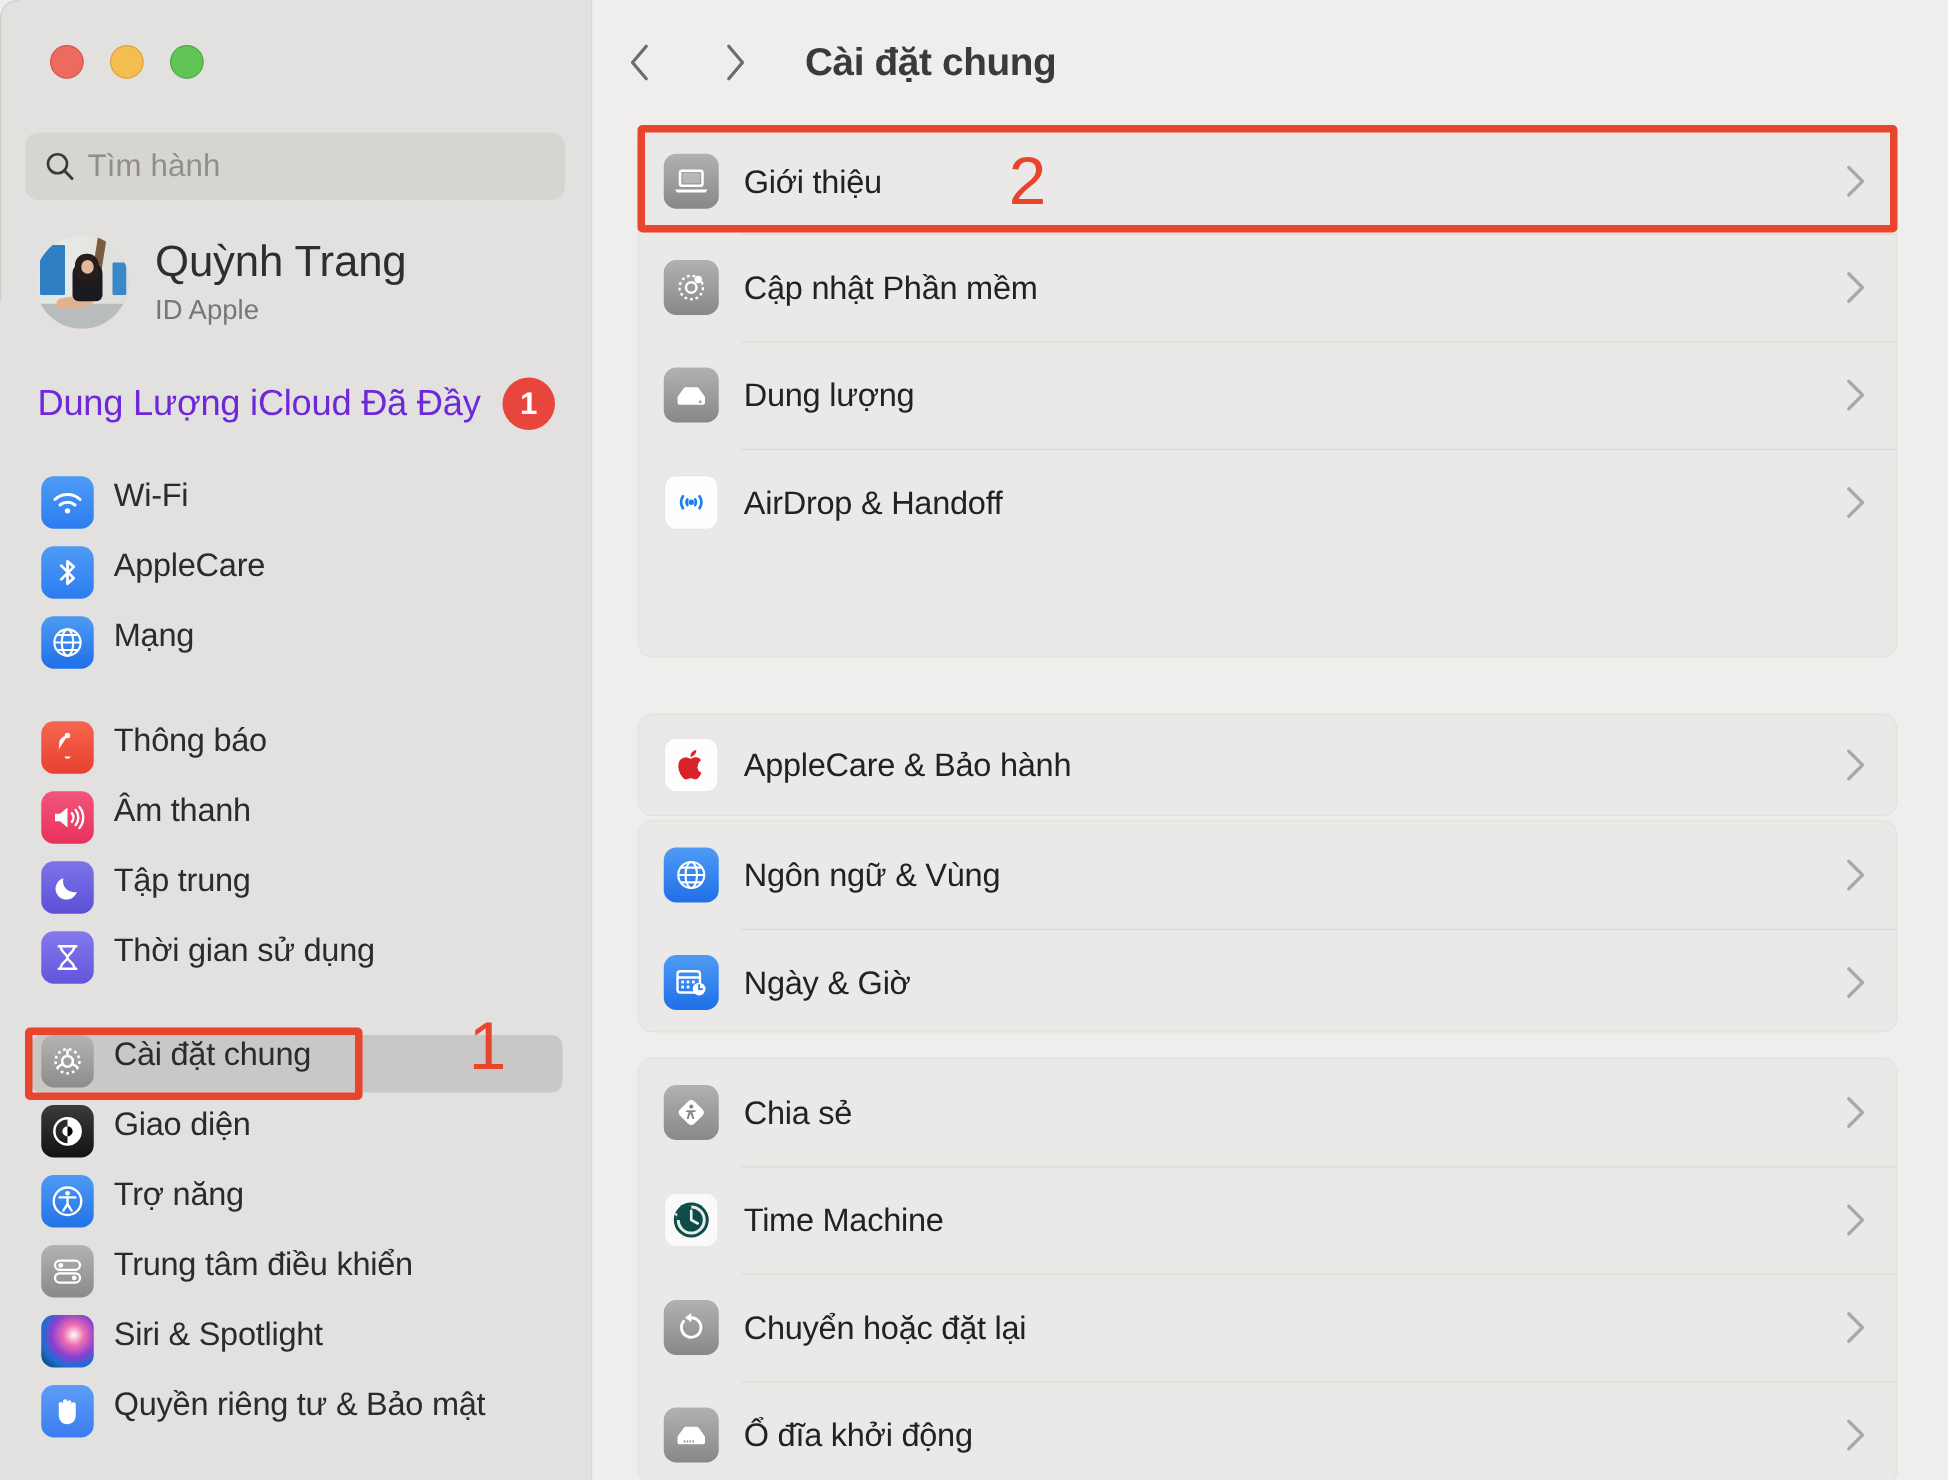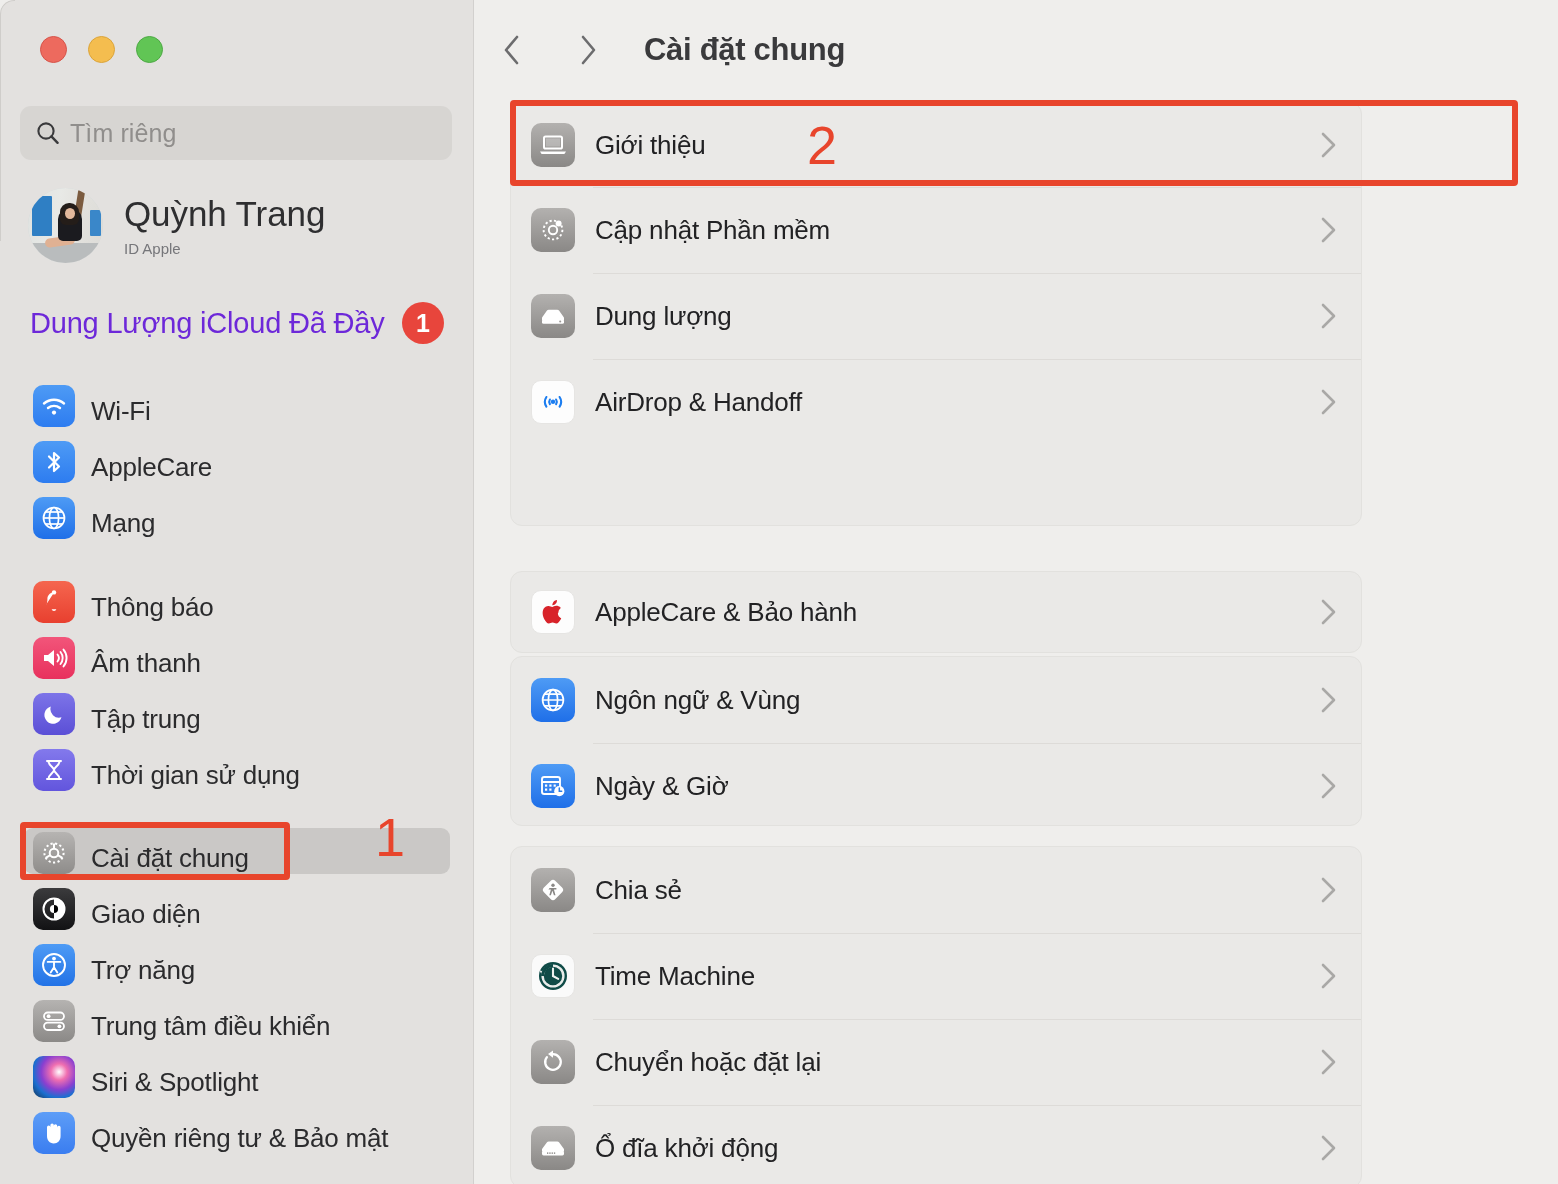--- a/index.html
+++ b/index.html
@@ -49,33 +49,33 @@
   .avatar .door{position:absolute;left:4px;top:8px;width:20px;height:40px;background:#2f7fc4;border-radius:1px;}
   .avatar .door2{position:absolute;right:2px;top:22px;width:11px;height:26px;background:#3a87c9;border-radius:1px;}
   .avatar .crack{position:absolute;left:47px;top:0;width:7px;height:46px;background:#7b5b3f;border-radius:3px;transform:rotate(9deg);}
   .avatar .shadow{position:absolute;left:0;bottom:0;width:100%;height:20px;background:#b9bcbd;}
   .avatar .body{position:absolute;left:30px;top:21px;width:24px;height:32px;background:#1b1b1f;border-radius:10px 10px 5px 5px;}
   .avatar .hair{position:absolute;left:32px;top:15px;width:19px;height:22px;background:#241d19;border-radius:9px 9px 6px 6px;}
   .avatar .face{position:absolute;left:37px;top:20px;width:10px;height:11px;background:#e2b89b;border-radius:50%;}
   .avatar .leg{position:absolute;left:17px;top:49px;width:30px;height:9px;background:#e0b193;border-radius:5px;transform:rotate(-8deg);}
   .prof-text{margin-left:21px;}
   .prof-name{font-size:35px;color:#2e2e30;line-height:1.16;letter-spacing:-.1px;}
-  .prof-sub{font-size:15px;color:#76767a;margin-top:5px;}
+  .prof-sub{font-size:22px;color:#76767a;margin-top:5px;}
 
   .icloud-row{position:absolute;left:30px;top:302px;width:414px;display:flex;align-items:center;justify-content:space-between;}
   .icloud-label{font-size:29px;color:#6d28d9;letter-spacing:-.2px;}
   .badge{
     width:42px;height:42px;border-radius:50%;background:#e8453c;color:#fff;
     display:flex;align-items:center;justify-content:center;font-size:25px;font-weight:600;
   }
 
   .nav-list{position:absolute;left:0;top:0;width:474px;}
   .nav-item{
     position:absolute;left:24px;width:426px;height:46px;border-radius:9px;
-    display:flex;align-items:flex-end;box-sizing:border-box;padding-left:9px;
+    display:flex;align-items:flex-start;box-sizing:border-box;padding-left:9px;
   }
   .nav-item.selected{background:#cac8c6;}
   .nav-ico{width:42px;height:42px;border-radius:10px;flex:0 0 42px;margin-right:16px;position:relative;overflow:hidden;}
   .nav-label{font-size:26px;color:#2b2b2d;letter-spacing:-.2px;white-space:nowrap;}
 
   
   .ic-wifi{background:linear-gradient(180deg,#4e9bf5,#2d7cf0);}
   .ic-bt{background:linear-gradient(180deg,#4e9bf5,#2d7cf0);}
   .ic-net{background:linear-gradient(180deg,#4e9bf5,#1f6fe8);}
   .ic-notif{background:linear-gradient(180deg,#f5664f,#e8402f);}
@@ -89,21 +89,21 @@
   .ic-siri{background:radial-gradient(circle at 62% 38%,#ffffff 0%,#f06fb0 22%,#8a3fd0 48%,#1b6fd0 70%,#14324f 100%);}
   .ic-priv{background:linear-gradient(180deg,#5d9df7,#3a7df0);}
   .glyph{position:absolute;inset:0;display:flex;align-items:center;justify-content:center;}
 
   
   #main{position:absolute;left:474px;top:0;width:1084px;height:1184px;background:#efeeec;}
   .titlebar{position:absolute;left:0;top:0;height:100px;display:flex;align-items:center;}
   .navbtn{width:44px;height:44px;display:flex;align-items:center;justify-content:center;margin-left:16px;}
   .page-title{font-size:31px;font-weight:700;color:#3a3a3c;margin-left:34px;letter-spacing:-.3px;}
 
-  .group{position:absolute;left:36px;width:852px;background:#eae9e7;border-radius:12px;border:1px solid #e2e1de;box-sizing:border-box;}
+  .group{position:absolute;left:36px;width:1008px;background:#eae9e7;border-radius:12px;border:1px solid #e2e1de;box-sizing:border-box;}
   .row{height:86px;display:flex;align-items:center;box-sizing:border-box;padding:0 22px 0 20px;position:relative;}
   .row + .row:before{content:"";position:absolute;left:82px;right:0;top:0;height:1px;background:#dddbd8;}
   .row-ico{width:44px;height:44px;border-radius:10px;flex:0 0 44px;margin-right:20px;position:relative;overflow:hidden;}
   .row-label{font-size:26px;color:#222224;letter-spacing:-.2px;white-space:nowrap;}
   .chev{margin-left:auto;width:22px;height:30px;}
 
   
   .mi-about{background:linear-gradient(180deg,#b3b1af,#8a8886);}
   .mi-update{background:linear-gradient(180deg,#b3b1af,#8a8886);}
   .mi-storage{background:linear-gradient(180deg,#b3b1af,#8a8886);}
@@ -132,21 +132,21 @@
       <div class="tl red"></div>
       <div class="tl yellow"></div>
       <div class="tl green"></div>
     </div>
 
     <div class="searchbox">
       <svg class="search-ico" viewBox="0 0 28 28">
         <circle cx="12" cy="12" r="7.6" fill="none" stroke="#3a3a3c" stroke-width="2.1"></circle>
         <line x1="17.4" y1="17.4" x2="23.6" y2="23.8" stroke="#3a3a3c" stroke-width="2.4" stroke-linecap="round"></line>
       </svg>
-      <span class="search-ph">Tìm riêng</span>
+      <span class="search-ph">Tìm hành</span>
     </div>
 
     <div class="profile">
       <div class="avatar">
         <div class="wall"></div>
           <div class="door"></div>
           <div class="door2"></div>
         <div class="crack"></div>
           <div class="shadow"></div>
         <div class="leg"></div>

